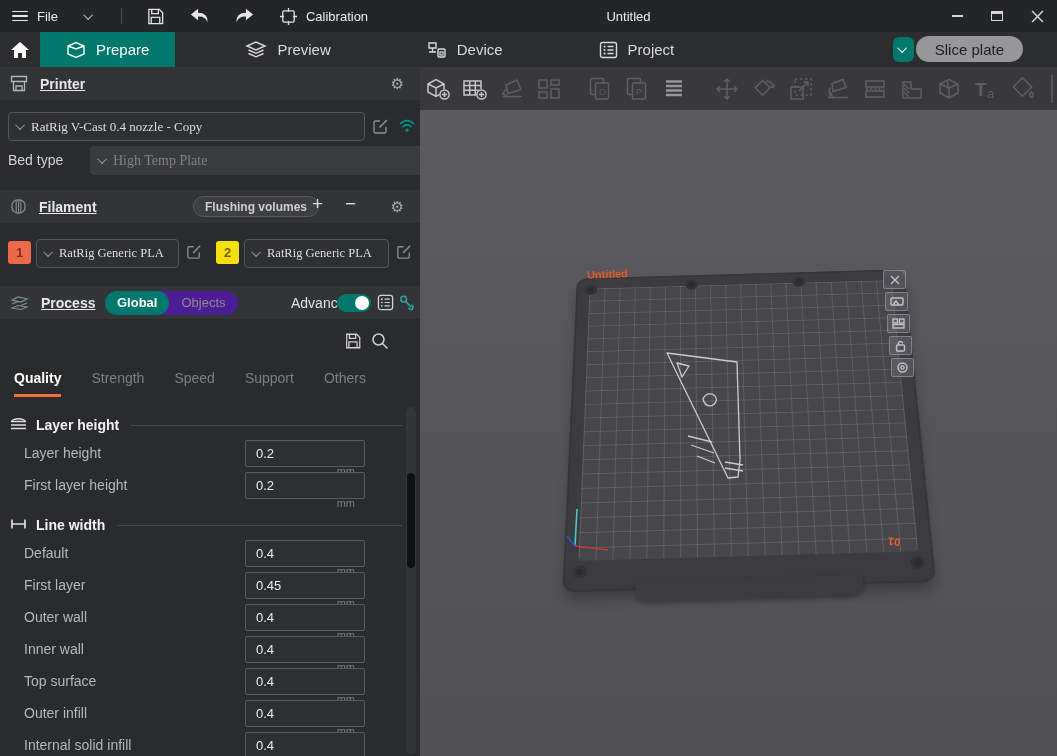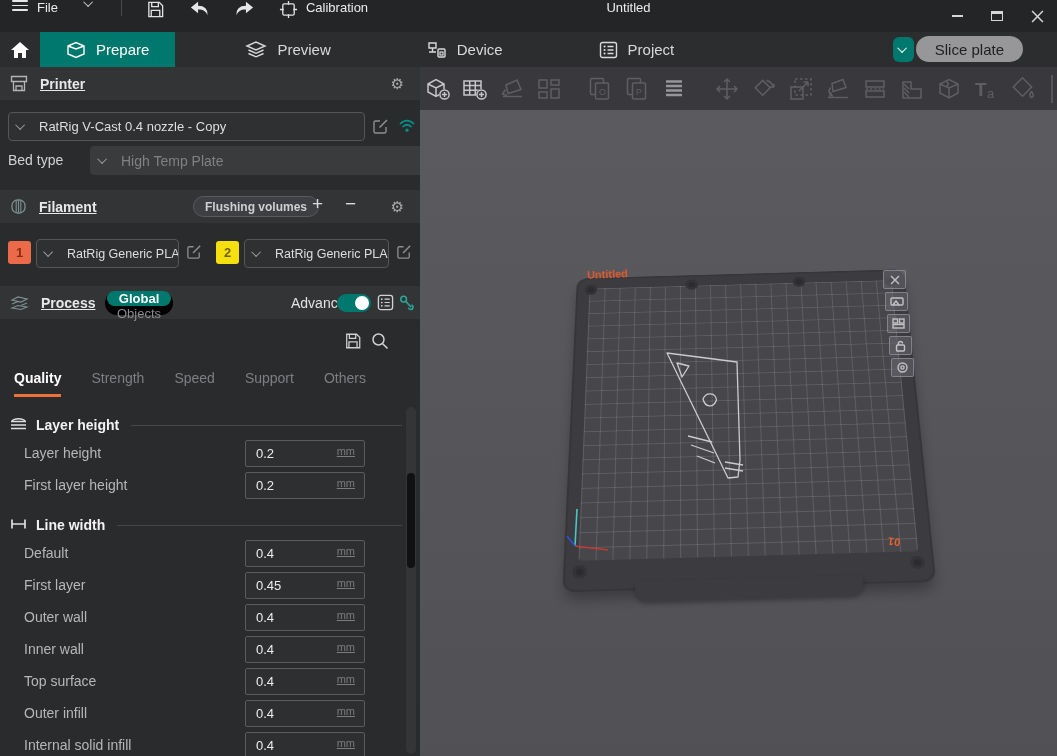--- a/index.html
+++ b/index.html
@@ -1,20 +1,20 @@
 <!DOCTYPE html>
 <html><head>
 <meta charset="utf-8">
 <style>
   * { margin:0; padding:0; box-sizing:border-box; }
   body { background:#111; font-family:"Liberation Sans", sans-serif; }
   #app { position:relative; width:1057px; height:756px; background:#2a2b2d; overflow:hidden; color:#e4e4e6; }
 
   
-  .titlebar { position:absolute; top:0; left:0; width:100%; height:32px; background:#232526; display:flex; align-items:flex-start; }
+  .titlebar { position:absolute; top:0; left:0; width:100%; height:32px; background:#232526; display:flex; align-items:center; }
   .hamburger { width:16px; height:11px; margin-left:12px; display:flex; flex-direction:column; justify-content:space-between; }
   .hamburger span { height:1.8px; background:#e6e6e8; border-radius:1px; }
   .tb-file-label { margin-left:9px; font-size:13px; color:#ececee; }
   .chev { display:inline-block; width:7px; height:7px; border-left:1.6px solid #c9c9cc; border-bottom:1.6px solid #c9c9cc; transform:rotate(-45deg) translateY(-2px); }
   .tb-chev { margin-left:28px; }
   .tb-sep { width:1px; height:16px; background:#4a4b4d; margin-left:28px; }
   .tb-ic { margin-left:24px; display:flex; align-items:center; }
   .tb-calib-label { margin-left:8px; font-size:13px; color:#ececee; }
   .window-title { position:absolute; left:556px; width:145px; text-align:center; font-size:13px; color:#ececee; }
   .win-controls { position:absolute; right:0; top:0; height:32px; display:flex; }
@@ -34,51 +34,51 @@
   .act-pill { height:26px; background:#97979a; border-radius:13px; display:flex; align-items:center; padding:0 19px; color:#1e1f21; font-size:15px; }
 
   
   .sidepanel { position:absolute; top:67px; left:0; width:420px; bottom:0; background:#2a2b2d; }
   .section-header { position:absolute; left:0; width:420px; height:33px; background:#323436; display:flex; align-items:center; }
   .sec-icon { margin-left:10px; display:flex; align-items:center; }
   .sec-title { margin-left:12px; font-size:14px; font-weight:600; color:#e8e8ea;text-decoration:underline; }
   .gear { position:absolute; right:16px; font-size:15px; color:#a8a9ab; line-height:1; }
   .combo { position:absolute; height:29px; border:1px solid #55565a; border-radius:4px; display:flex; align-items:center; background:#2f3032; }
   .combo .chev { margin-left:9px; border-color:#9a9b9e; }
-  .combo-text { margin-left:14px; font-size:13px; color:#dedee0; white-space:nowrap; overflow:hidden; }
+  .combo-text { margin-left:6px; font-size:13px; color:#dedee0; white-space:nowrap; overflow:hidden;font-family:Liberation Serif, serif; }
   .combo.filled { background:#3a3b3d; border-color:#3a3b3d; }
   .combo.filled .combo-text { color:#808184; font-size:14px; }
   .edit-ic, .wifi-ic { position:absolute; width:18px; height:18px; }
   .row-label { position:absolute; font-size:14px; color:#d2d2d4; }
   .pill-btn { position:absolute; height:21px; border:1px solid #5a5b5e; background:#3e3f42; border-radius:11px; display:flex; align-items:center; padding:0 11px; font-size:12px; font-weight:600; color:#cfcfd1; }
   .plusminus { position:absolute; font-size:19px; color:#dadadc; font-weight:400; }
   .fil-square { position:absolute; width:23px; height:23px; border-radius:3px; display:flex; align-items:center; justify-content:center; font-size:13px; font-weight:700; }
   .fil-square.one { color:#8a2912; }
   .fil-square.two { color:#6b6400; }
-  .scope-pill { position:absolute; height:24px; background:#000000; border-radius:12px; display:flex; align-items:center;flex-direction:column; }
+  .scope-pill { position:absolute; height:24px; background:#4c1d95; border-radius:12px; display:flex; align-items:flex-end; }
   .scope-seg { padding:0 12px; height:24px; display:flex; align-items:center; font-size:13px; color:#8a8b8e; }
   .scope-seg.active { background:#00786d; color:#fff; font-weight:700; border-radius:12px; }
   .adv-label { position:absolute; font-size:14px; color:#e2e2e4; }
   .toggle { position:absolute; width:34px; height:18px; background:#00786d; border-radius:9px; }
   .toggle .knob { position:absolute; right:2px; top:2px; width:14px; height:14px; background:#fff; border-radius:50%; }
   .proc-tabs { position:absolute; top:303px; left:14px; display:flex; gap:30px; }
   .ptab { font-size:14px; color:#7e7f82; padding-bottom:8px; }
   .ptab.active { color:#fff; font-weight:700; border-bottom:3px solid #f0703c; }
 
   
   .params { position:absolute; top:335px; left:0; right:0; bottom:0; overflow:hidden; }
   .param-group { position:relative; }
   .group-header { display:flex; align-items:center; margin:14px 18px 4px 10px; }
   .group-title { margin-left:9px; font-size:14px; font-weight:700; color:#f2f2f4; }
   .group-line { flex:1; height:1px; background:#46474a; margin-left:12px; }
   .param-row { position:relative; height:32px; }
   .param-label { position:absolute; left:24px; top:7px; font-size:14px; color:#b6b7b9; }
   .param-input { position:absolute; left:245px; top:2px; width:120px; height:27px; border:1px solid #5a5b5e; border-radius:2px; background:#2e2f31; }
   .param-value { position:absolute; left:10px; top:5px; font-size:13px; color:#eceded; }
-  .param-unit { position:absolute; right:9px; top:4px; font-size:11px; color:#7b7c7f;text-decoration:underline; }
+  .param-unit { position:absolute; right:9px; top:24px; font-size:11px; color:#7b7c7f; }
   .scroll-track { position:absolute; right:4px; top:340px; bottom:2px; width:10px; background:#343537; border-radius:5px; }
   .scroll-thumb { position:absolute; left:1px; top:66px; width:8px; height:95px; background:#101113; border-radius:4px; }
 
   
   .vtoolbar { position:absolute; top:67px; left:420px; right:0; height:43px; background:#39393d; display:flex; align-items:center; padding-left:3px; gap:7px; overflow:hidden; }
   .tb { width:30px; height:30px; flex:0 0 auto; }
   .tb svg { stroke:#5e5e63; fill:none; stroke-width:1.5; }
   .tb.bright svg { stroke:#c6c6c9; }
   .tb.mid svg { stroke:#96969a; }
   .tb text { stroke:none; font-family:"Liberation Sans",sans-serif; }

